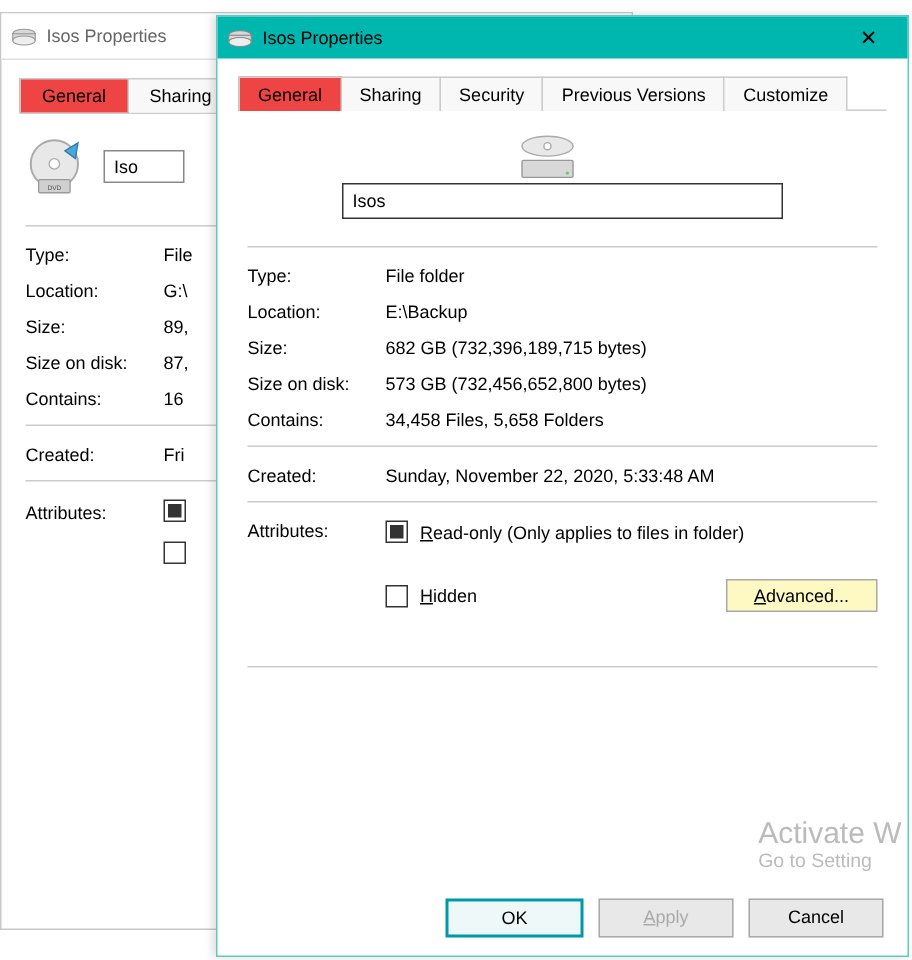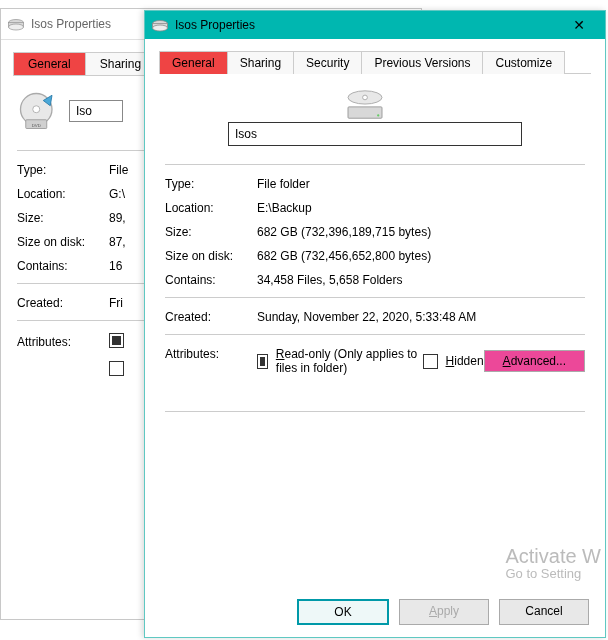--- a/index.html
+++ b/index.html
@@ -163,20 +163,22 @@
   border: 1px solid #333;
   padding: 4px 6px;
   width: 280px;
 }
 .attr-block {
   display: flex;
   align-items: flex-start;
 }
 .attr-col {
   display: flex;
+  flex-direction: column;
+  gap: 16px;
 }
 .chk-row {
   display: flex;
   align-items: center;
   margin-bottom: 8px;
 }
 .chk {
   width: 13px; height: 13px;
   border: 1px solid #333;
   margin-right: 8px;
@@ -185,21 +187,21 @@
 }
 .chk.readonly::after {
   content:'';
   position: absolute;
   left:2px; top:2px; right:2px; bottom:2px;
   background:#333;
 }
 .adv-btn {
   margin-left: auto;
   border: 1px solid #aaa;
-  background: #ec4899;
+  background: #fef9c3;
   padding: 3px 18px;
   font-size: 12px;
 }
 .bottom-buttons {
   position: absolute;
   bottom: 12px;
   right: 16px;
   display: flex;
   gap: 10px;
   justify-content: center;
@@ -344,21 +346,21 @@
       <div class="row">
           <div class="label">Location:</div>
           <div class="value">E:\Backup</div>
         </div>
       <div class="row">
           <div class="label">Size:</div>
           <div class="value">682 GB (732,396,189,715 bytes)</div>
         </div>
       <div class="row">
           <div class="label">Size on disk:</div>
-          <div class="value">682 GB (732,456,652,800 bytes)</div>
+          <div class="value">573 GB (732,456,652,800 bytes)</div>
         </div>
       <div class="row">
           <div class="label">Contains:</div>
           <div class="value">34,458 Files, 5,658 Folders</div>
         </div>
 
       <hr class="sep">
 
       <div class="row">
           <div class="label">Created:</div>

